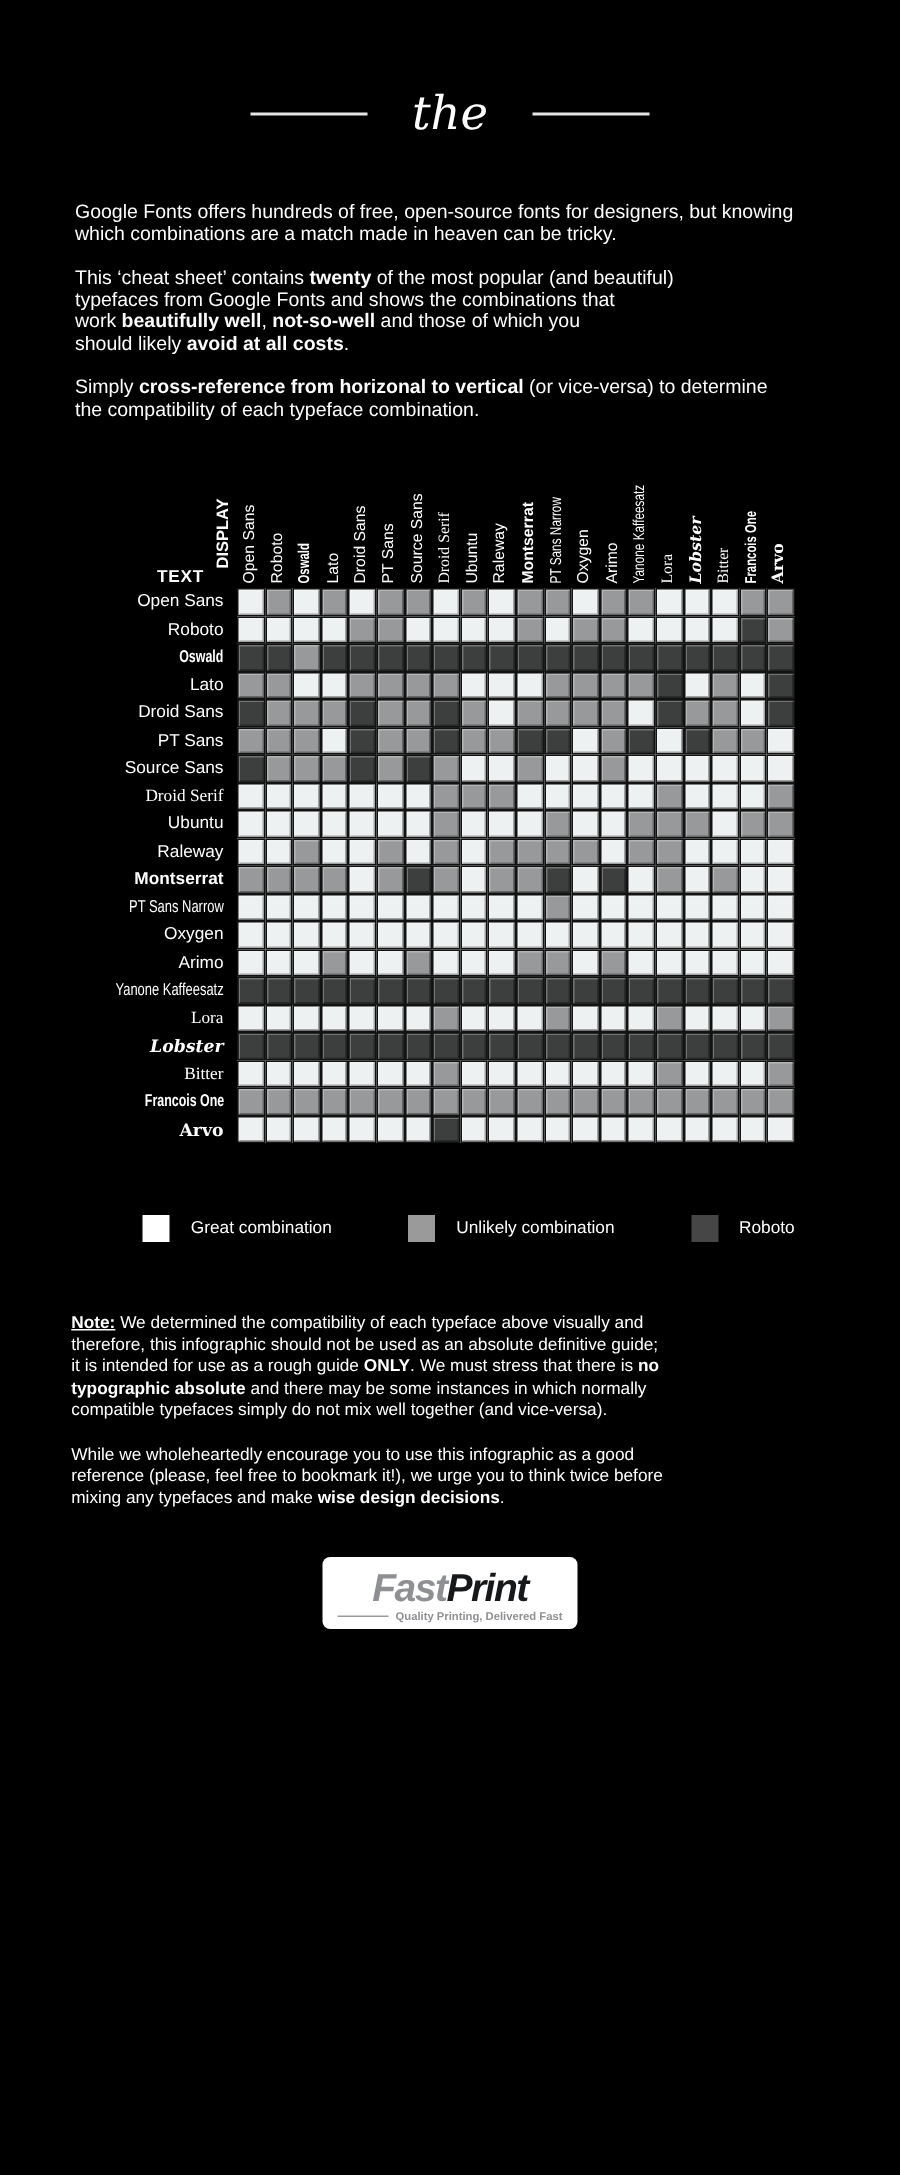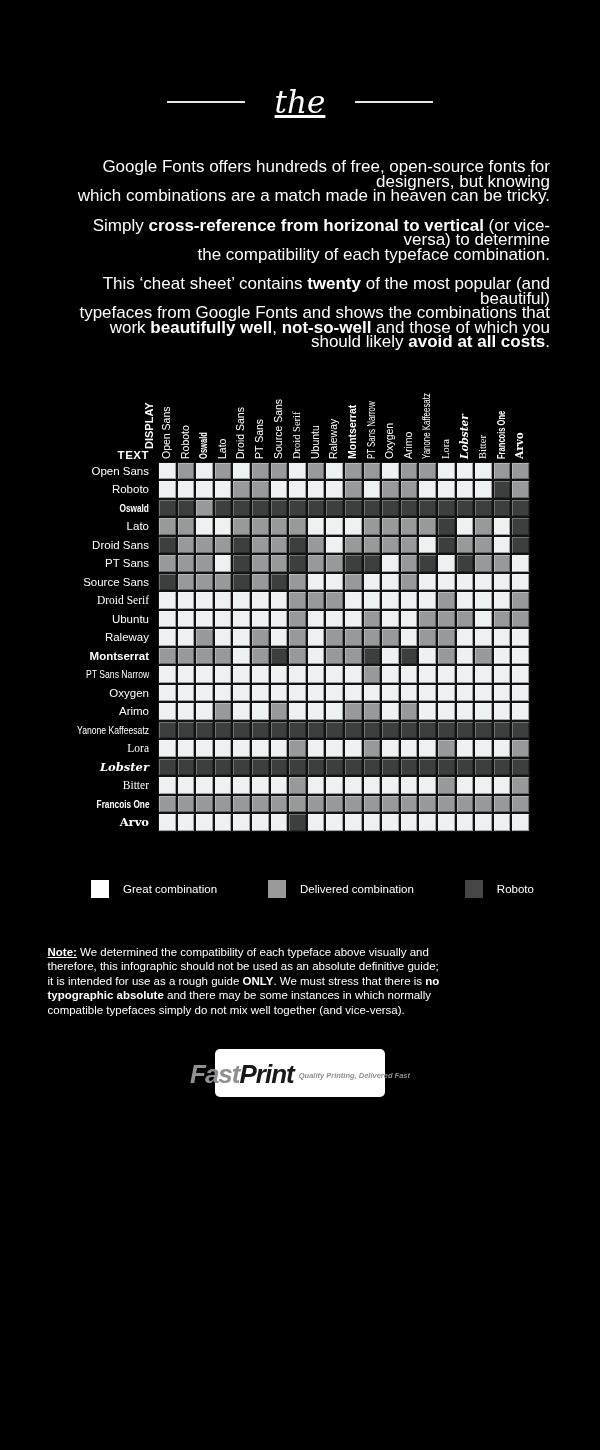--- a/index.html
+++ b/index.html
@@ -5,49 +5,49 @@
   * { margin:0; padding:0; box-sizing:border-box; }
   html,body { background:#000; }
   body {
     width:600px; height:1450px; overflow:hidden;
     color:#fff; font-family:"Liberation Sans", sans-serif;
     position:relative;
   }
   .page { width:600px; height:1450px; background:#000; }
 
   
-  header { padding-top:84px; text-align:left;text-decoration:underline; }
+  header { padding-top:58px; text-align:left; }
   .the-row, .sub-row { display:flex; align-items:center; justify-content:center; }
   .hline { width:78px; height:2px; background:#e6e6e6; margin:0 30px; }
   .hline.thin { width:62px; height:1px; background:#cfcfcf; margin:0 26px; }
   .title-the { font-family:"DejaVu Serif", serif; font-style:italic; font-size:31px; line-height:36px; }
   .title-main { font-size:49px; font-weight:bold; line-height:51px; letter-spacing:1px; }
   .title-of { font-family:"DejaVu Serif", serif; font-style:italic; font-weight:normal; font-size:30px; letter-spacing:0; margin:0 9px; position:relative; top:-3px; }
   .sub-row { margin-top:11px; }
   .subtitle { font-size:14px; letter-spacing:2.6px; line-height:18px; }
 
   
-  .intro { margin:40px auto 0; width:500px; text-align:right; font-size:17px; line-height:14.5px; color:#fdfdfd; }
+  .intro { margin:40px auto 0; width:500px; text-align:left; font-size:13px; line-height:14.5px; color:#fdfdfd; }
   .intro p { margin-bottom:15px; }
 
   
   .matrix {
     margin-left:8px; margin-top:0;
     display:grid;
     grid-template-columns:150px repeat(20, 18.6px);
     grid-template-rows:97px;
     grid-auto-rows:18.5px;
   }
   .corner { position:relative; }
   .display-label {
     position:absolute; left:147px; bottom:13px;
     transform-origin:0 100%; transform:rotate(-90deg);
     white-space:nowrap; font-weight:bold; font-size:11px;
   }
-  .text-label { position:absolute; right:9px; bottom:1px; font-weight:bold; font-size:11.5px; letter-spacing:.5px; }
+  .text-label { position:absolute; right:22px; bottom:1px; font-weight:bold; font-size:11.5px; letter-spacing:.5px; }
   .colhead { position:relative; }
   .colhead .hl {
     position:absolute; left:15px; bottom:3px;
     transform-origin:0 100%;
     transform:rotate(-90deg) scaleX(var(--sx,1));
     white-space:nowrap; font-size:10.5px; line-height:13px;
   }
   .rowlabel { display:flex; align-items:center; justify-content:flex-end; padding-right:9px; font-size:11.5px; white-space:nowrap; }
   .rowlabel .rl { display:inline-block; transform:scaleX(var(--sx,1)); transform-origin:100% 50%; }
 
@@ -78,47 +78,47 @@
   .legend .lbl { font-size:11.5px; }
 
   
   .notes { margin:47px auto 0; width:505px; font-size:11.5px; line-height:14.5px; }
   .notes p { margin-bottom:15px; }
 
   
   footer { margin-top:32px; display:flex; justify-content:center; }
   .logo {
     width:170px; height:48px; background:#fff; border-radius:5px;
-    display:flex; flex-direction:row; align-items:center; justify-content:center;
+    display:flex; flex-direction:column; align-items:center; justify-content:center;
     padding-top:2px;
   }
   .logo .line1 { font-style:italic; font-weight:bold; font-size:26px; line-height:26px; letter-spacing:-1px; }
   .logo .fast { color:var(--logo-fast,#8f9093); }
   .logo .print { color:var(--logo-print,#17181a); }
   .tagrow { display:flex; align-items:center; width:150px; margin-top:2px; }
   .tagline-line { flex:1; height:1px; background:#9a9a9a; margin-right:5px; }
-  .tagline { font-size:7.5px; font-style:italic; font-weight:bold; color:var(--logo-tag,#8f9093); white-space:nowrap; }
+  .tagline { font-size:7.5px; font-weight:bold; color:var(--logo-tag,#8f9093); white-space:nowrap; }
 </style>
 </head>
 <body>
 
 <div class="page">
 
   <header>
     <div class="the-row">
       <span class="hline"></span>
       <span class="title-the">the</span>
       <span class="hline"></span>
     </div>
   </header>
 
   <section class="intro">
     <p>Google Fonts offers hundreds of free, open-source fonts for designers, but knowing<br>which combinations are a match made in heaven can be tricky.</p>
+    <p>This ‘cheat sheet’ contains <b>twenty</b> of the most popular (and beautiful)<br>typefaces from Google Fonts and shows the combinations that<br>work <b>beautifully well</b>, <b>not-so-well</b> and those of which you<br>should likely <b>avoid at all costs</b>.</p>
     <p>Simply <b>cross-reference from horizonal to vertical</b> (or vice-versa) to determine<br>the compatibility of each typeface combination.</p>
-    <p>This ‘cheat sheet’ contains <b>twenty</b> of the most popular (and beautiful)<br>typefaces from Google Fonts and shows the combinations that<br>work <b>beautifully well</b>, <b>not-so-well</b> and those of which you<br>should likely <b>avoid at all costs</b>.</p>
   </section>
 
   <section class="matrix">
     <div class="corner">
       <span class="display-label">DISPLAY</span>
       <span class="text-label">TEXT</span>
     </div>
 
   <div class="colhead">
         <span class="hl fsx-sans">Open Sans</span>
@@ -643,30 +643,31 @@
     </section>
 
   <section class="legend">
 
   <div class="item">
         <div class="sw W"></div>
         <span class="lbl">Great combination</span>
       </div>
       <div class="item">
         <div class="sw G"></div>
-        <span class="lbl">Delivered combination</span>
+        <span class="lbl">Unlikely combination</span>
       </div>
       <div class="item">
         <div class="sw D"></div>
         <span class="lbl">Roboto</span>
       </div>
     </section>
 
   <section class="notes">
     <p><b><u>Note:</u></b> We determined the compatibility of each typeface above visually and<br>therefore, this infographic should not be used as an absolute definitive guide;<br>it is intended for use as a rough guide <b>ONLY</b>. We must stress that there is <b>no</b><br><b>typographic absolute</b> and there may be some instances in which normally<br>compatible typefaces simply do not mix well together (and vice-versa).</p>
+    <p>While we wholeheartedly encourage you to use this infographic as a good<br>reference (please, feel free to bookmark it!), we urge you to think twice before<br>mixing any typefaces and make <b>wise design decisions</b>.</p>
   </section>
 
   <footer>
     <div class="logo">
       <div class="line1">
         <span class="fast">Fast</span><span class="print">Print</span>
       </div>
       <div class="tagrow">
         <span class="tagline-line"></span>
         <span class="tagline">Quality Printing, Delivered Fast</span>

